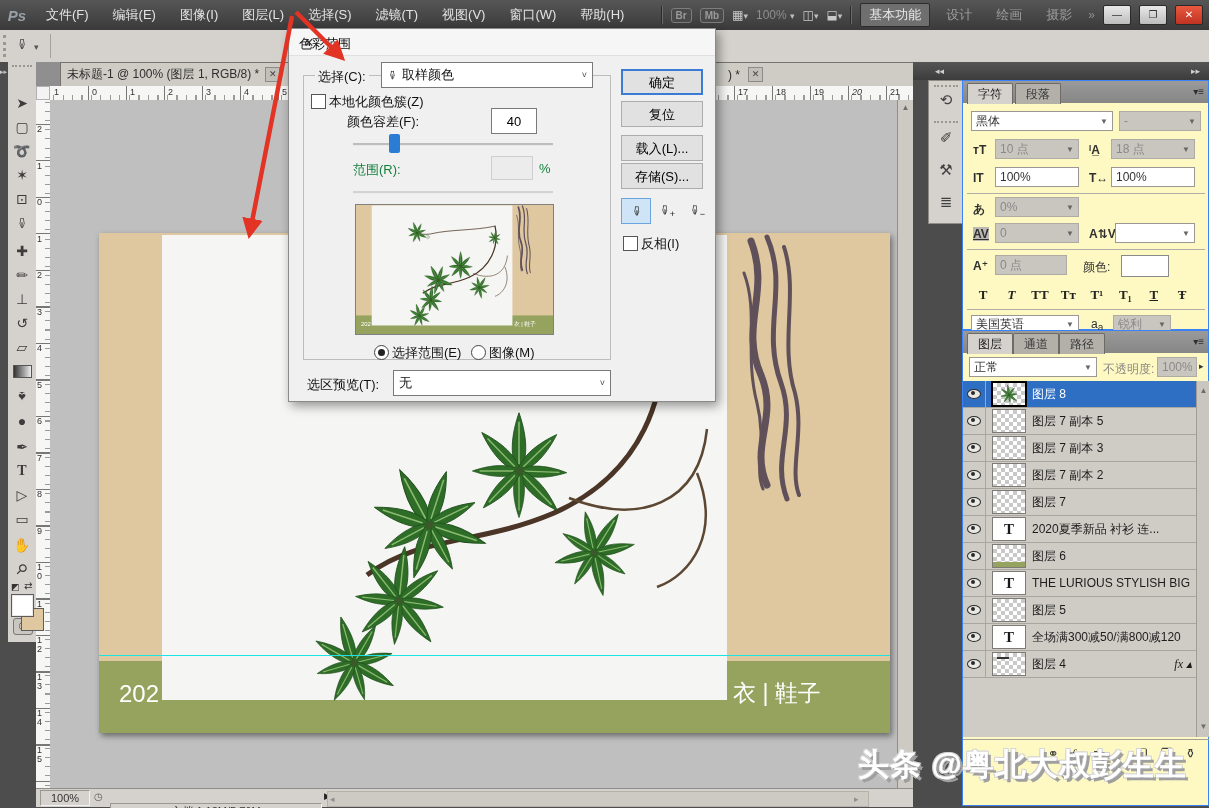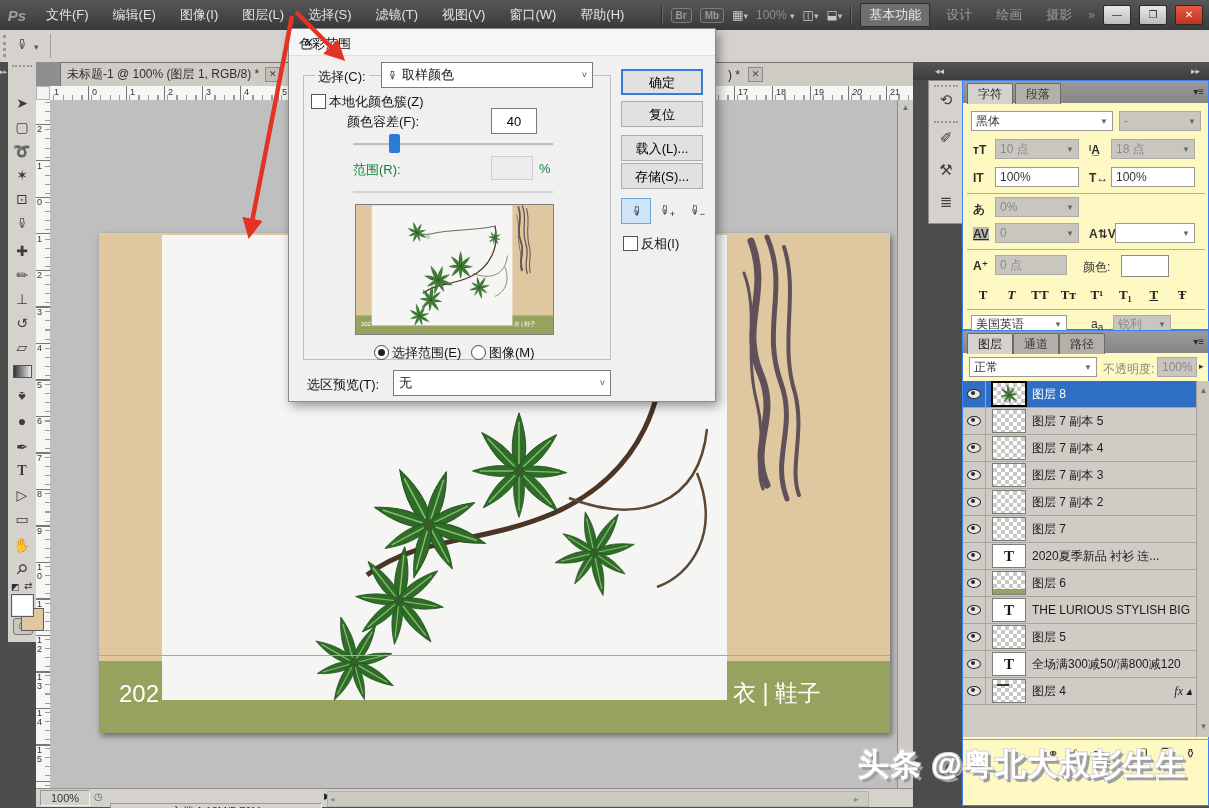--- a/index.html
+++ b/index.html
@@ -420,21 +420,21 @@
         <span class="stysp">T</span>
         <span class="stysp" style="font-style:italic">T</span>
         <span class="stysp">TT</span>
         <span class="stysp">Tᴛ</span>
         <span class="stysp">T¹</span>
         <span class="stysp">T₁</span>
         <span class="stysp" style="text-decoration:underline">T</span>
         <span class="stysp">Ŧ</span>
       </div>
       <span class="cdiv" style="top:228px"></span>
-      <div class="cfield" style="left:8px;top:234px;width:96px;height:18px">
+      <div class="cfield" style="left:8px;top:234px;width:108px;height:18px">
           <span class="cv">美国英语</span>
           <span class="caret">▼</span>
         </div>
       <span class="cico" style="left:128px;top:236px;font-weight:normal">a<sub>a</sub></span>
       <div class="cfield dis" style="left:150px;top:234px;width:58px;height:18px">
           <span class="cv">锐利</span>
           <span class="caret">▼</span>
         </div>
     </div>
 
@@ -474,28 +474,20 @@
               </svg></span>
       <span class="lname">图层 8</span>
       <span class="fxtag"></span>
     </div>
           <div class="layer-row">
       <span class="eye-cell">
               <span class="eye"></span>
             </span>
       <span class="thumb t-checker"></span>
       <span class="lname">图层 7 副本 5</span>
-      <span class="fxtag"></span>
-    </div>
-          <div class="layer-row">
-      <span class="eye-cell">
-              <span class="eye"></span>
-            </span>
-      <span class="thumb t-checker"></span>
-      <span class="lname">图层 7 副本 4</span>
       <span class="fxtag"></span>
     </div>
           <div class="layer-row">
       <span class="eye-cell">
               <span class="eye"></span>
             </span>
       <span class="thumb t-checker"></span>
       <span class="lname">图层 7 副本 3</span>
       <span class="fxtag"></span>
     </div>

